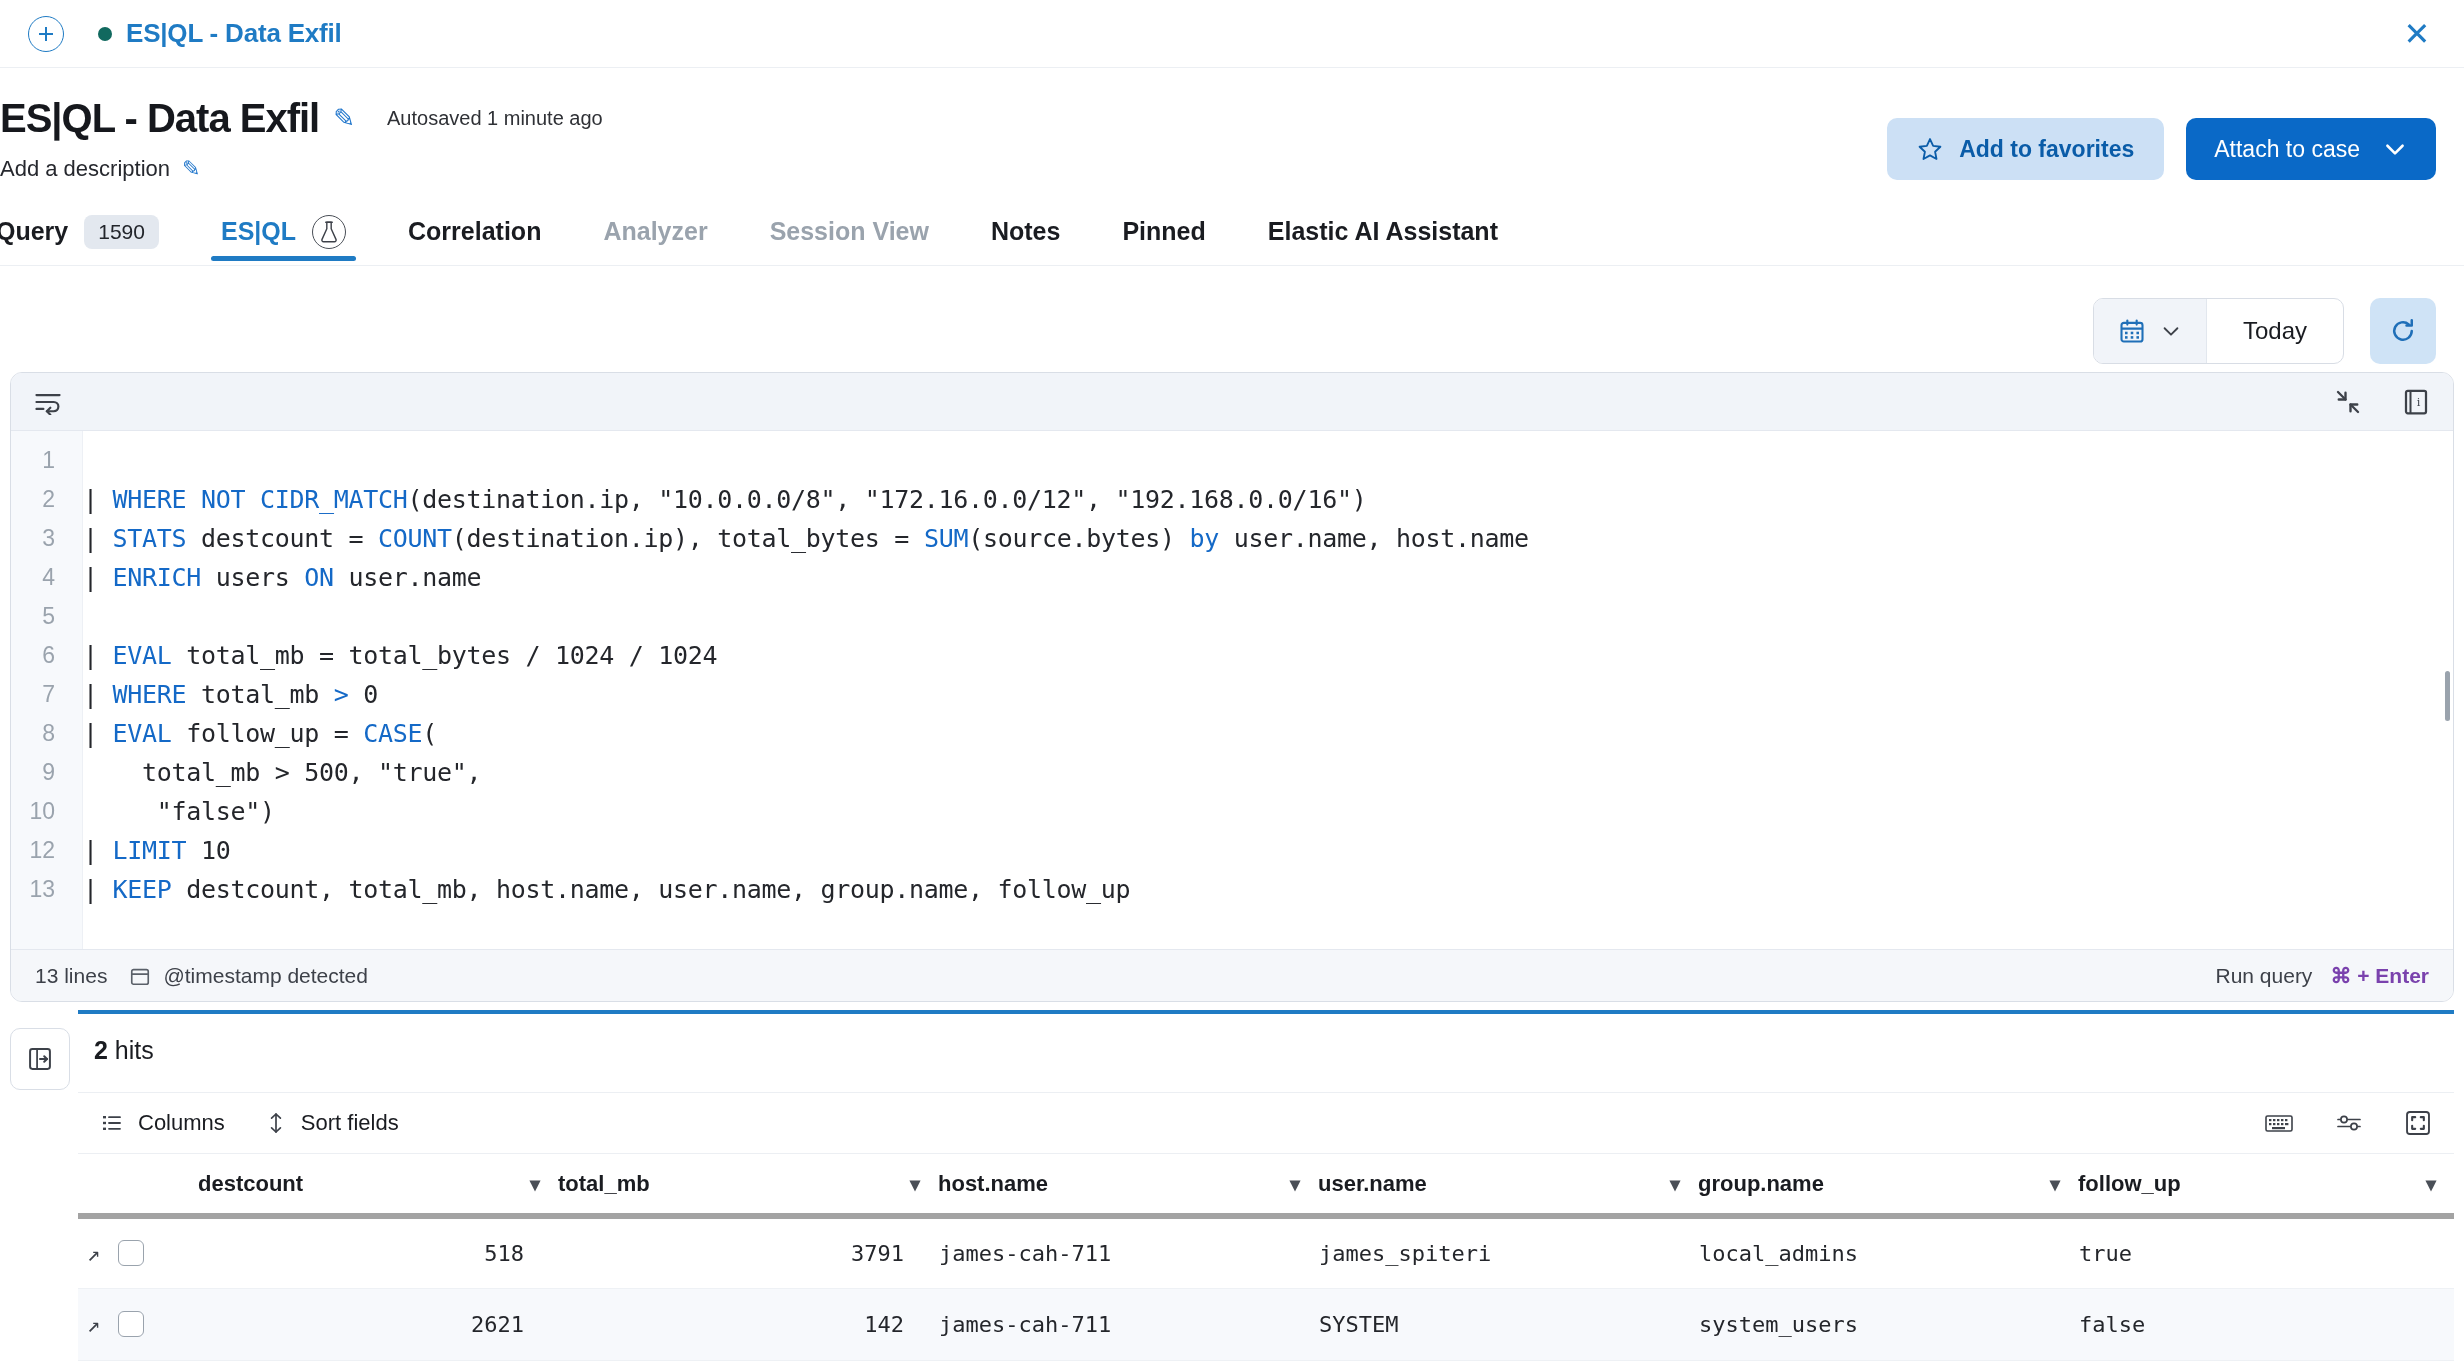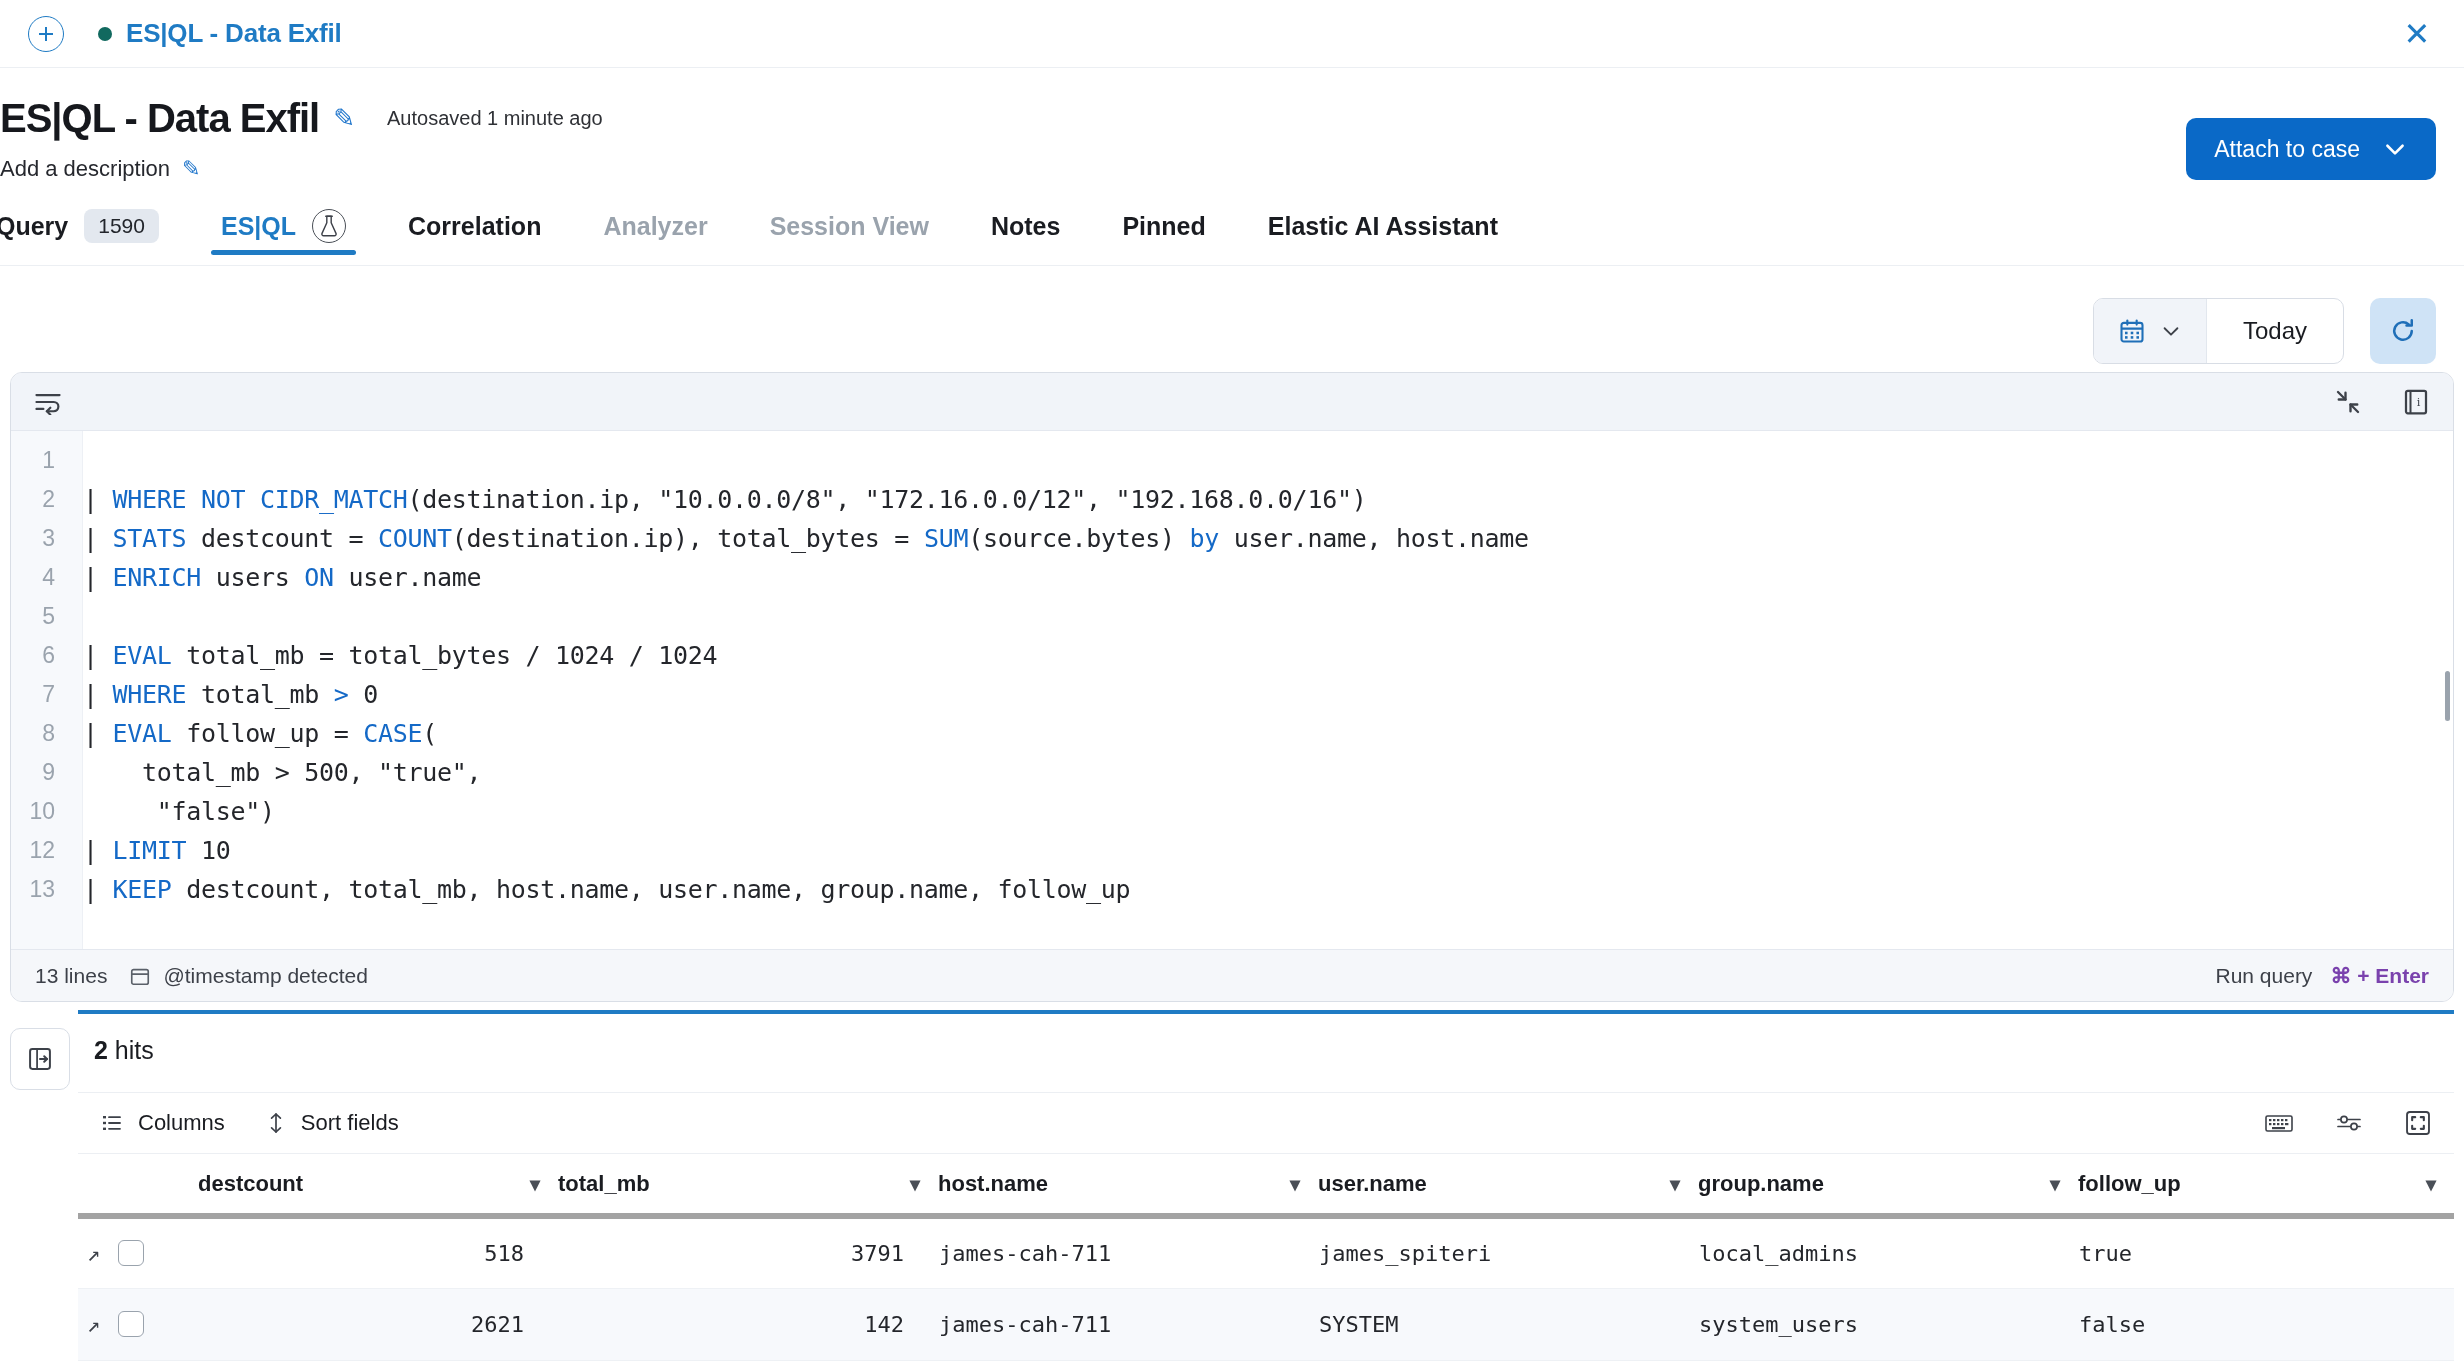--- a/index.html
+++ b/index.html
@@ -54,21 +54,21 @@
   .btn-case {
     background:#0a69c7; color:#fff; border:none; border-radius:10px;
     height:62px; padding:0 28px; font-size:23px; font-weight:400;
     display:flex; align-items:center; gap:22px; cursor:pointer;
     font-family:"Liberation Sans", sans-serif;
   }
 
   
   .tabstrip {
     position:absolute; top:198px; left:0; width:2464px; height:68px;
-    display:flex; align-items:flex-start; background:#fff;
+    display:flex; align-items:center; background:#fff;
     border-bottom:1px solid #eceff3;
   }
   .tab {
     display:flex; align-items:center; gap:16px;
     height:56px; padding:0 18px; margin-right:26px;
     font-size:25px; font-weight:700; color:#1a1c21; cursor:pointer;
     position:relative; white-space:nowrap;
   }
   .tab.first { margin-left:-22px; }
   .tab.muted { color:#9aa3ad; font-weight:700; }
@@ -198,20 +198,26 @@
       <div class="big-title">ES|QL - Data Exfil</div>
       <span class="pencil">✎</span>
       <span class="autosaved">Autosaved 1 minute ago</span>
     </div>
     <div class="desc-row">
       <span class="desc-text">Add a description</span>
       <span class="desc-pencil">✎</span>
     </div>
 
     <div class="hdr-actions">
+      <button class="btn-fav">
+        <svg width="26" height="26" viewBox="0 0 24 24">
+          <polygon points="12,2.8 14.9,9.1 21.6,9.9 16.7,14.5 18,21.2 12,17.9 6,21.2 7.3,14.5 2.4,9.9 9.1,9.1" fill="none" stroke="#0a5ca8" stroke-width="1.7" stroke-linejoin="round"></polygon>
+        </svg>
+        <span>Add to favorites</span>
+      </button>
       <button class="btn-case">
         <span>Attach to case</span>
         <svg width="26" height="26" viewBox="0 0 24 24">
           <polyline points="5,9 12,16 19,9" fill="none" stroke="#ffffff" stroke-width="2.4" stroke-linecap="round" stroke-linejoin="round"></polyline>
         </svg>
       </button>
     </div>
   </div>
 
   <div class="tabstrip">

